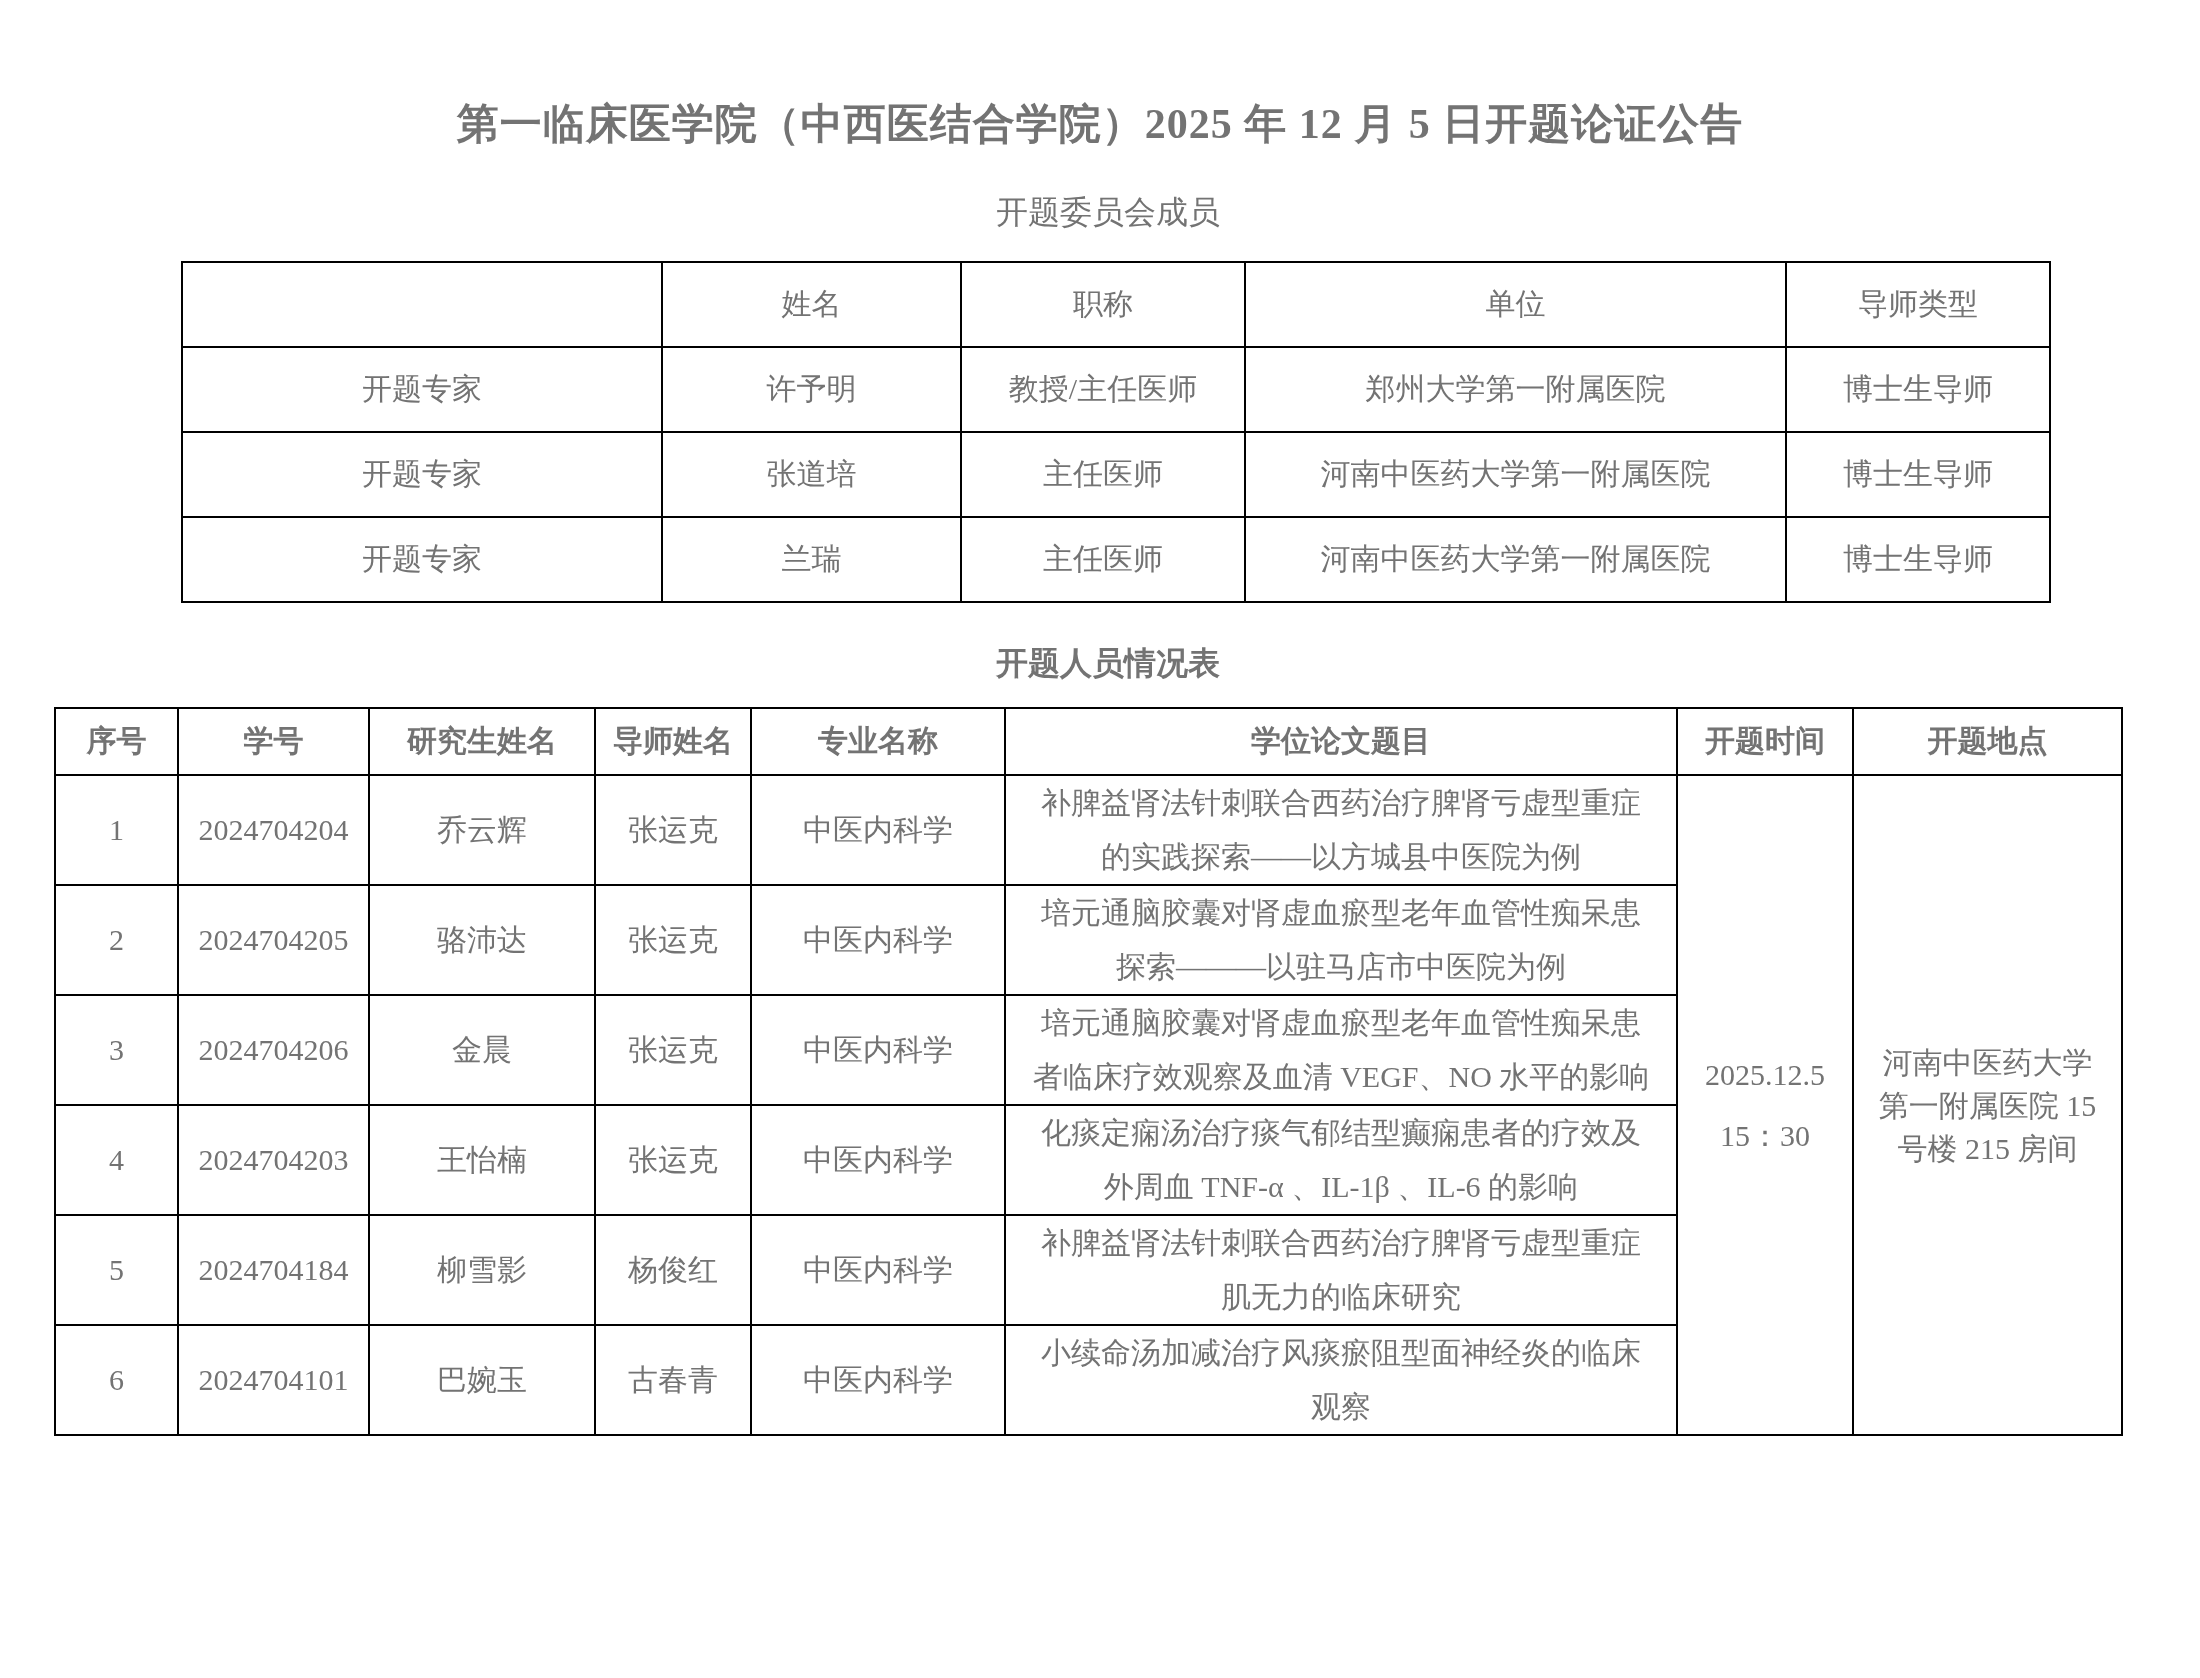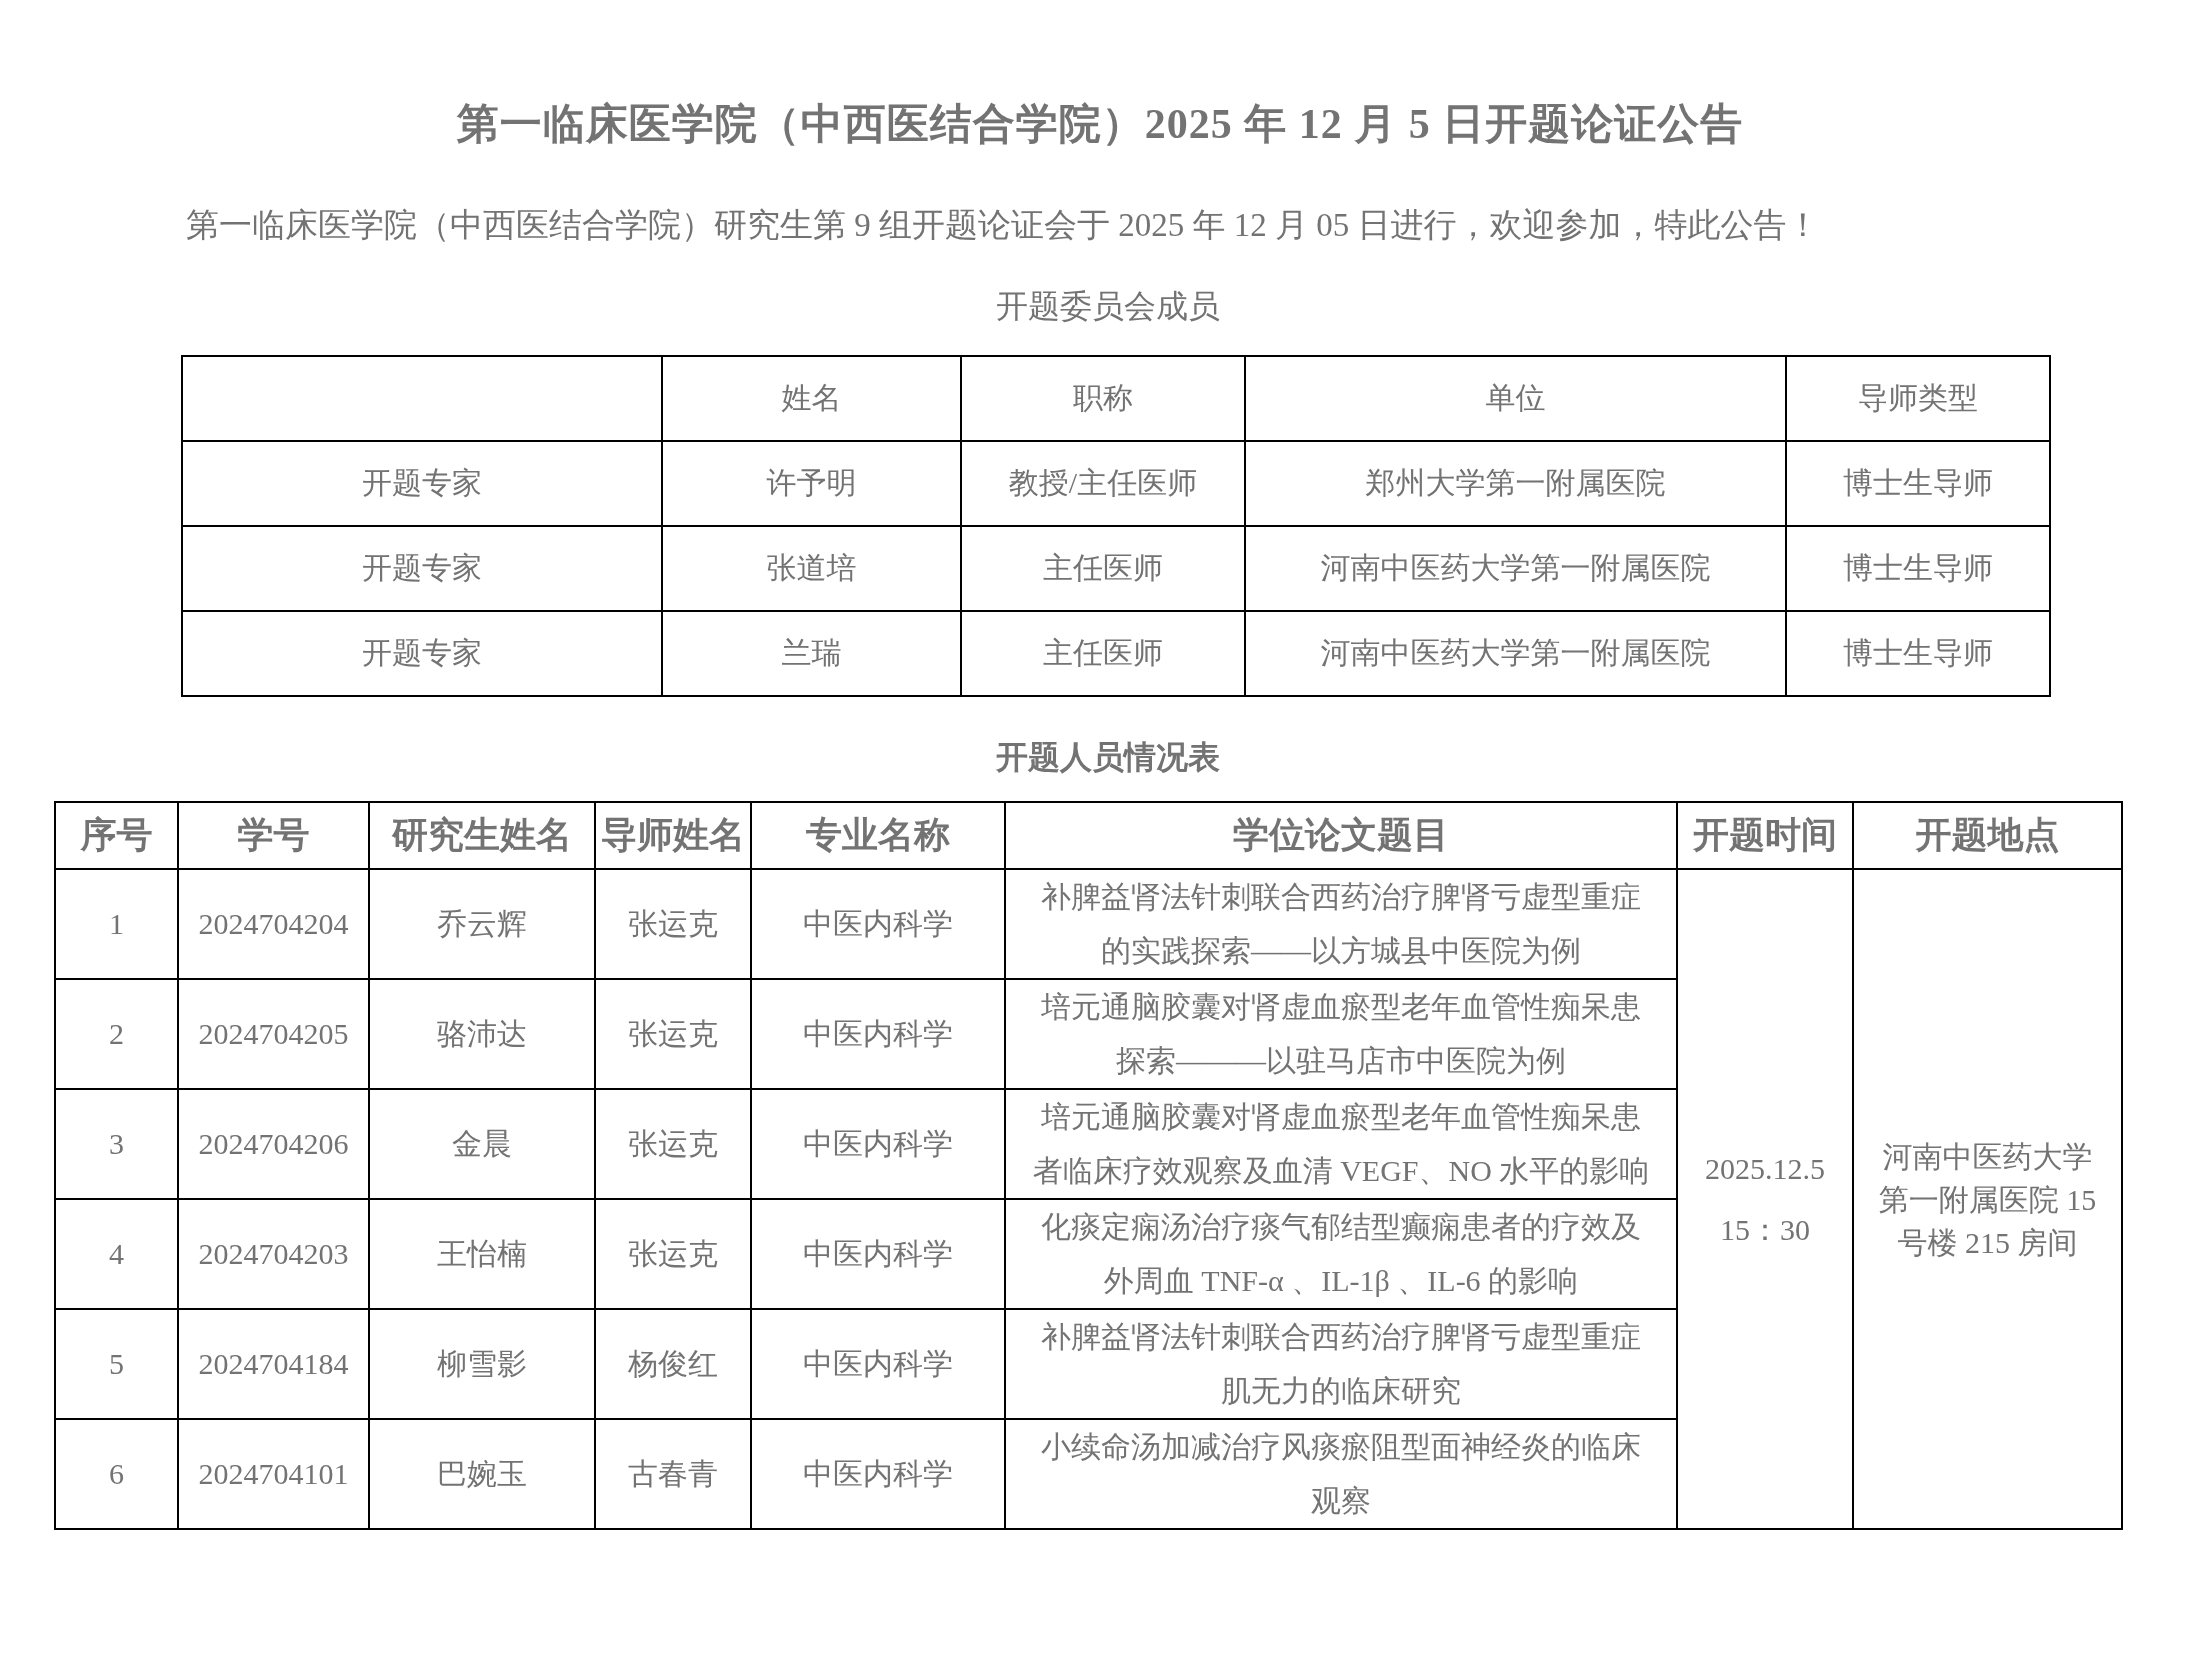--- a/index.html
+++ b/index.html
@@ -39,21 +39,21 @@
     text-align:center;
     font-size:30px;
   }
   .secretary {
     margin:23.5px 0 0 294px;
     font-size:32px;
   }
   .roster { margin:21.6px 0 0 54px; }
   .roster th {
     height:65px;
-    font-size:36px;
+    font-size:30px;
     font-weight:700;
     text-align:center;
   }
   .roster td {
     height:108px;
     font-size:30px;
     text-align:center;
   }
   .thesis-cell { line-height:54px; }
   .time-cell { line-height:61px; }
@@ -64,21 +64,20 @@
     font-size:30px;
   }
 </style>
 </head>
 <body>
 
 <div class="page">
 
   <div class="doc-title">第一临床医学院（中西医结合学院）2025 年 12 月 5 日开题论证公告</div>
 
-  <div class="intro">第一临床医学院（中西医结合学院）研究生第 9 组开题论证会于 2025 年 12 月 05 日进行，欢迎参加，特此公告！</div>
 
   <div class="sub-heading">开题委员会成员</div>
 
   <table class="committee">
     <colgroup>
       <col style="width:480px">
         <col style="width:299px">
         <col style="width:284px">
         <col style="width:541px">
         <col style="width:264px">

